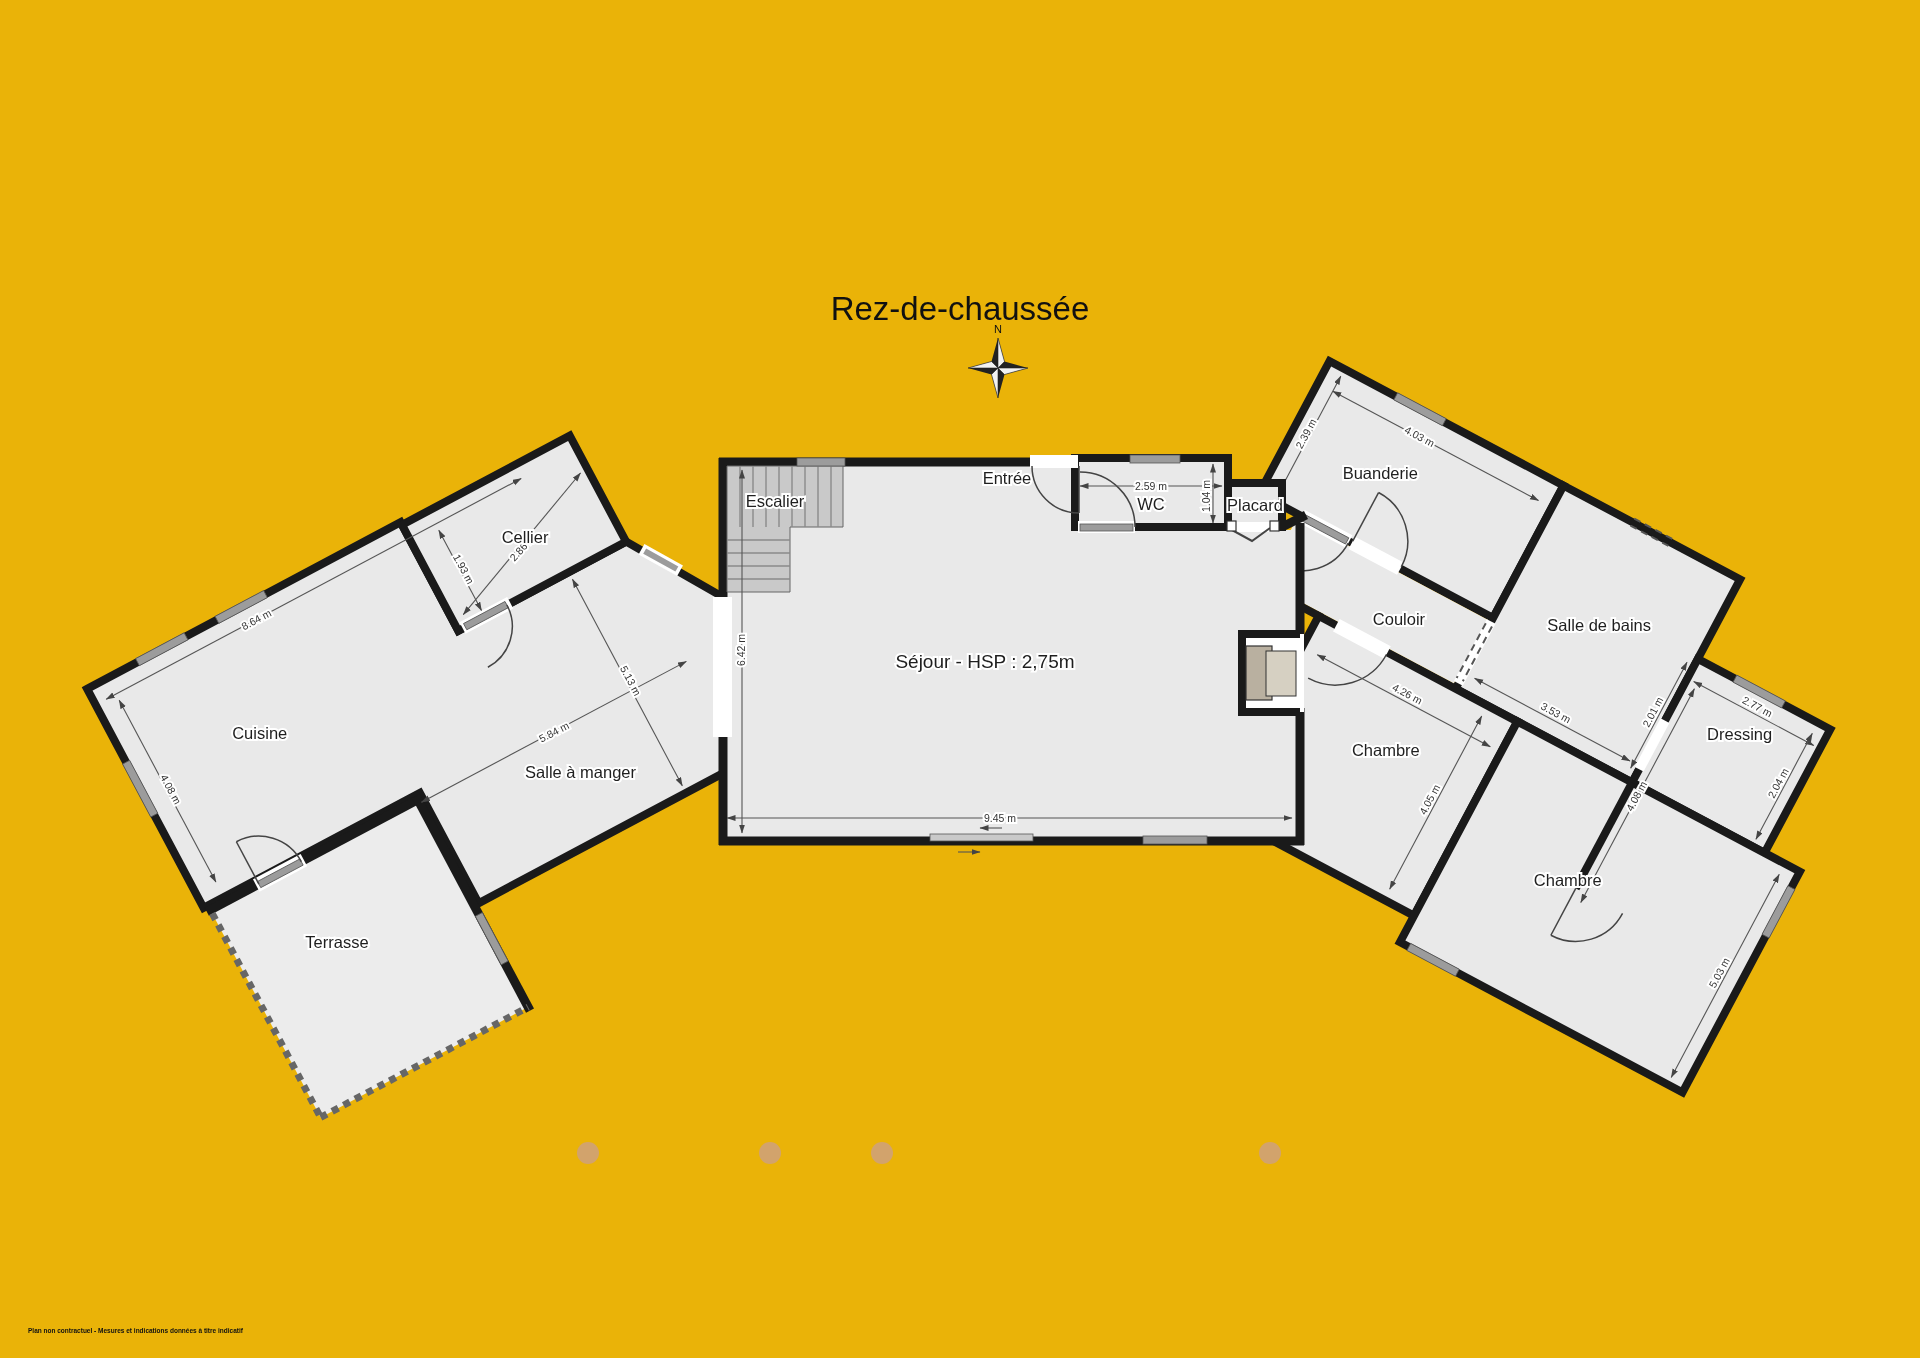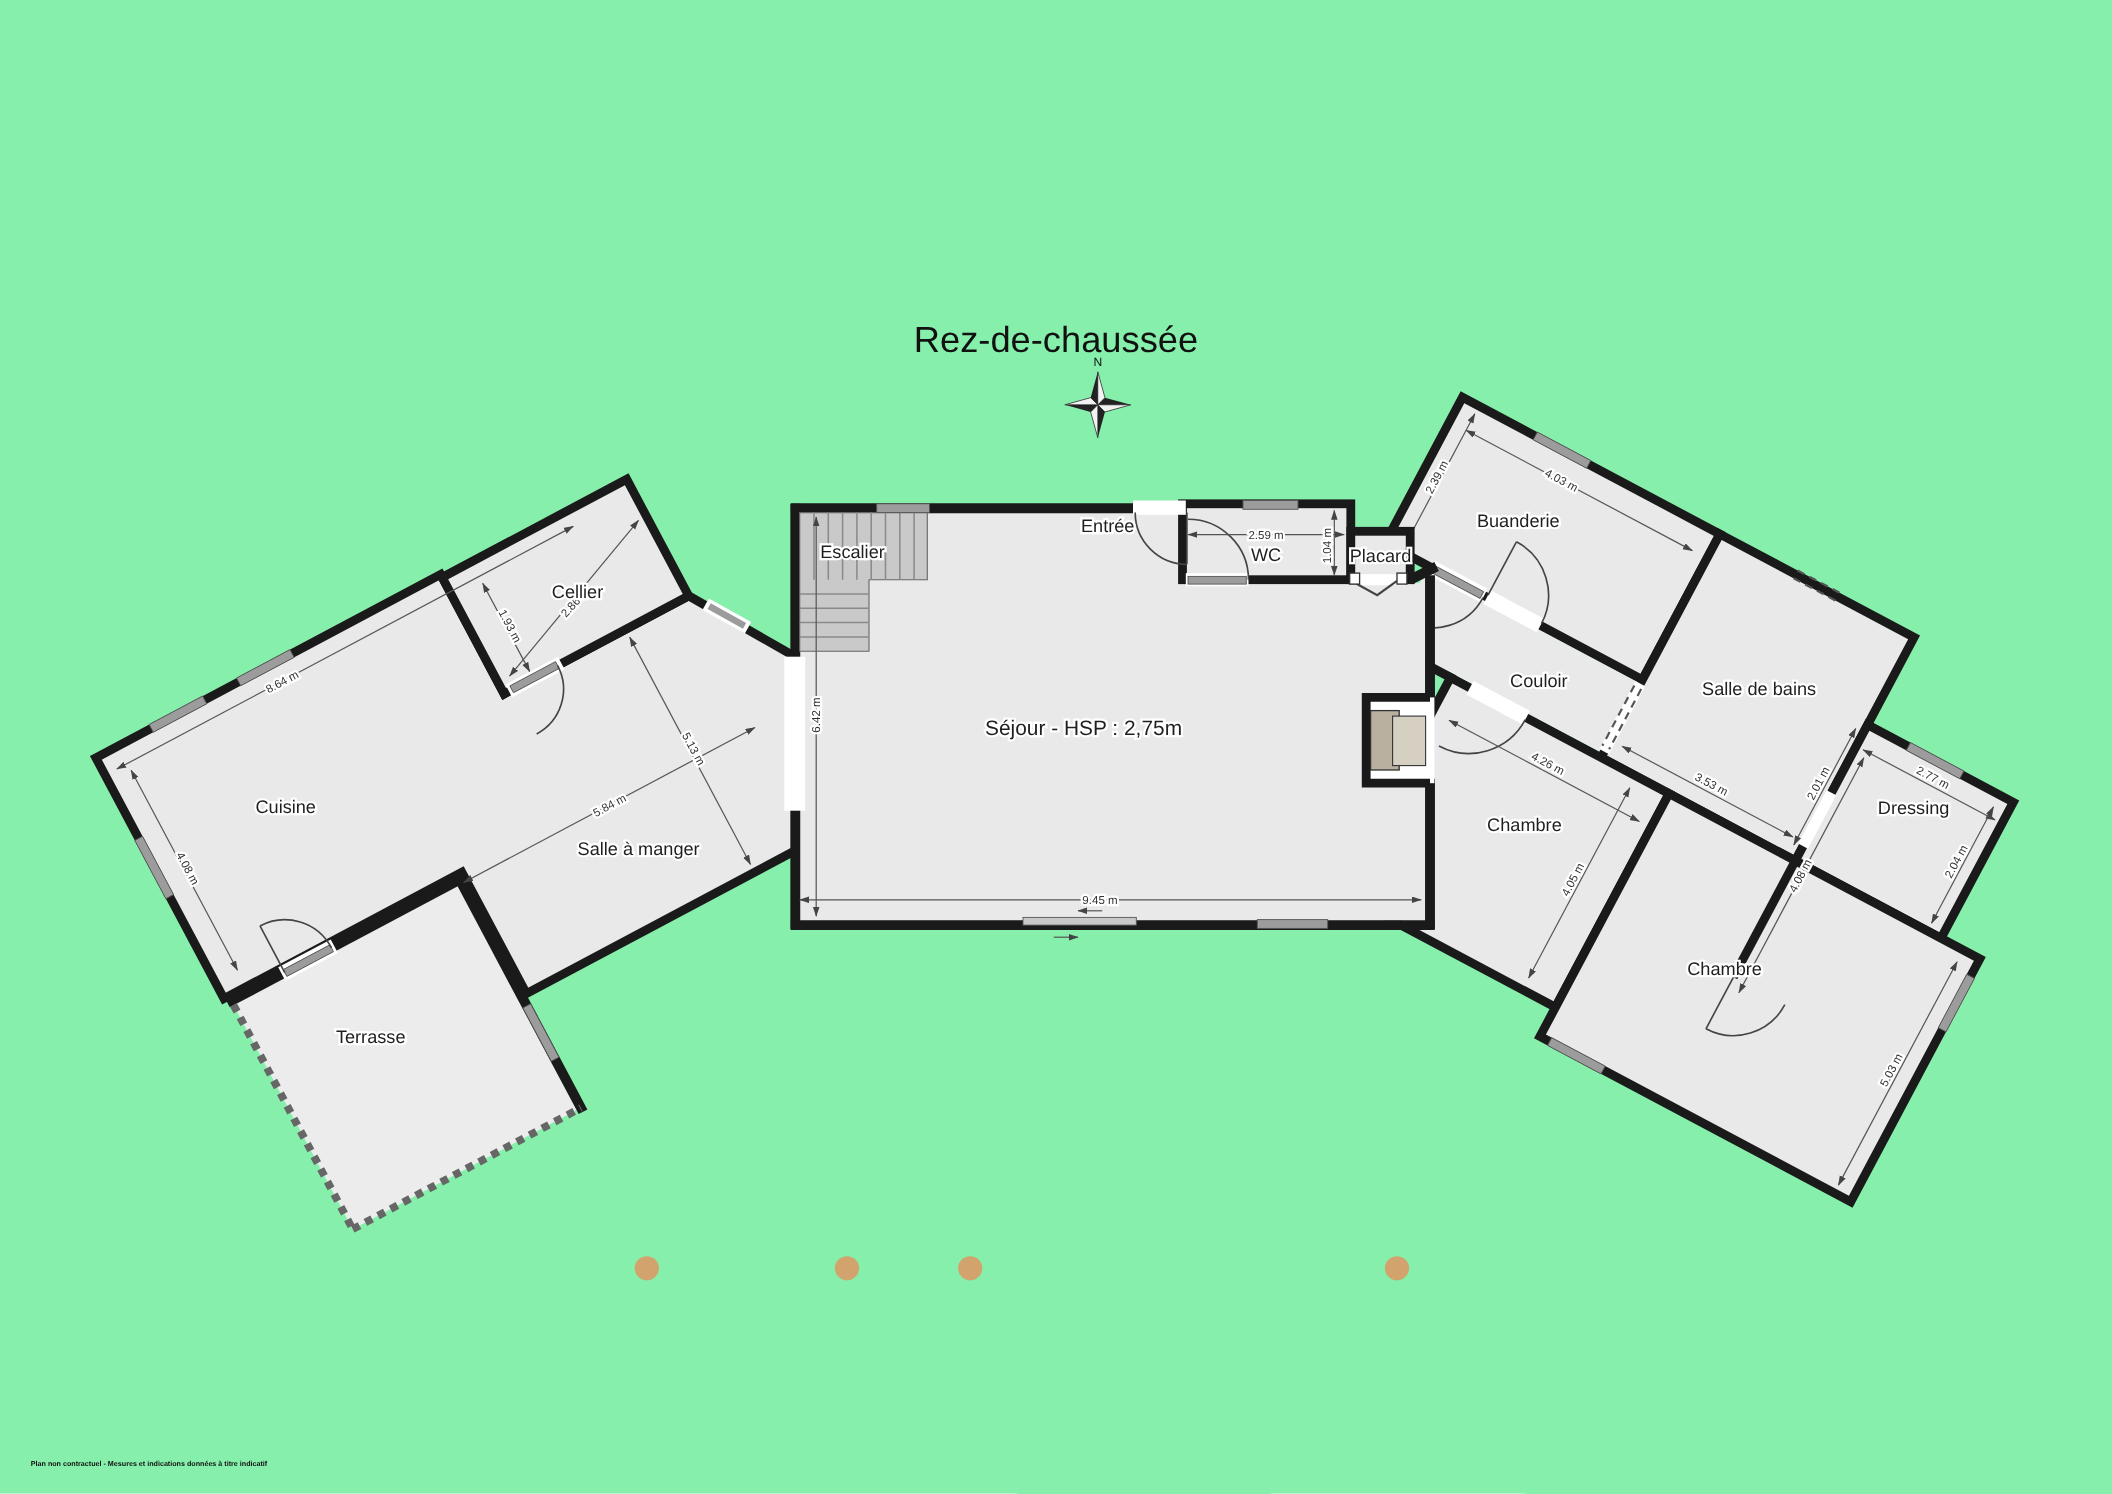--- a/index.html
+++ b/index.html
@@ -1,17 +1,17 @@
 <!DOCTYPE html>
 <html><head>
 <meta charset="utf-8">
 <style>
   html,body{margin:0;padding:0;background:#ffffff;}
   body{font-family:"Liberation Sans", sans-serif;}
-  .page{width:1920px;height:1358px;position:relative;background:#86efac;overflow:hidden;}
+  .page{width:1920px;height:1358px;position:relative;background:#eab308;overflow:hidden;}
   svg{display:block;}
   text{fill:#222;}
   .title{font-size:33px;fill:#111;}
   .room-label{font-size:16.5px;fill:#1f1f1f;paint-order:stroke;stroke:#ffffff;stroke-width:4px;}
   .room-label-big{font-size:19px;fill:#1f1f1f;paint-order:stroke;stroke:#ffffff;stroke-width:4px;}
   .dim-label{font-size:10.5px;fill:#333;paint-order:stroke;stroke:#ffffff;stroke-width:4px;}
   .n-label{font-size:11px;fill:#111;}
   .disclaimer{font-size:6.5px;font-weight:bold;fill:#111;}
   .wall{stroke:#1a1a1a;fill:none;}
   .room{fill:#e9e9e9;stroke:#1a1a1a;stroke-width:8;}

